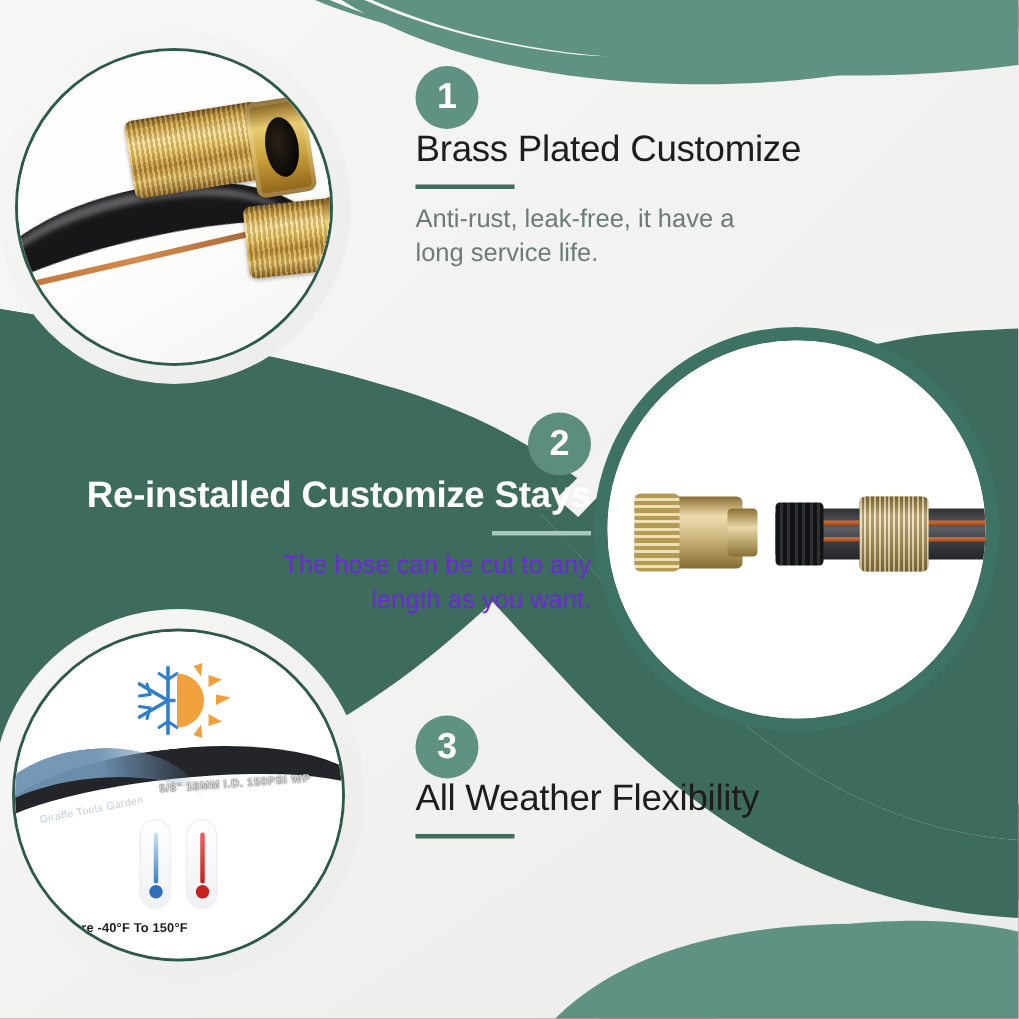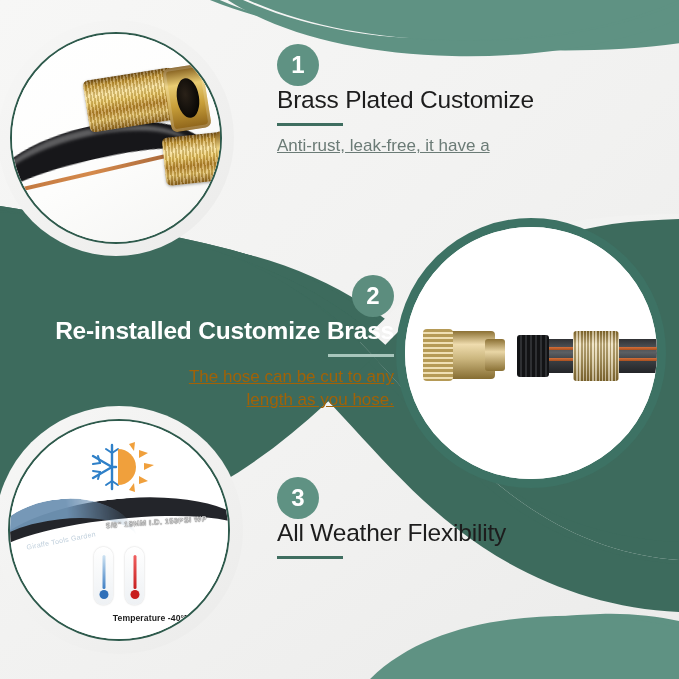--- a/index.html
+++ b/index.html
@@ -163,46 +163,46 @@
     box-shadow:0 0 2px rgba(0,0,0,.22); position:relative; }
   .therm-stem{ position:absolute; left:50%; transform:translateX(-50%);
     top:8px; width:3px; height:34px; border-radius:2px; }
   .therm-bulb{ position:absolute; left:50%; transform:translateX(-50%);
     bottom:6px; width:9px; height:9px; border-radius:50%; }
   .therm.cold .therm-stem{ background:linear-gradient(180deg,#cfe3f2,#3f7fc4); }
   .therm.cold .therm-bulb{ background:#2f6fb8; }
   .therm.hot  .therm-stem{ background:linear-gradient(180deg,#f06060,#c81f1f); }
   .therm.hot  .therm-bulb{ background:#c81f1f; }
   .temp-label{
-    position:absolute; left:0; right:0; top:192px; text-align:right;
+    position:absolute; left:0; right:0; top:192px; text-align:left;
     font-size:8.6px; font-weight:bold; color:#1d1d1d; letter-spacing:.1px;
   }
 
   
   .block{ position:absolute; z-index:5; }
   .badge{
     width:42px; height:42px; border-radius:50%;
     background:#5f9283; color:#ffffff;
     display:flex; align-items:center; justify-content:center;
     font-size:24px; font-weight:bold; line-height:1;
   }
   .badge.onGreen{ background:#5c8d7e; }
   .title{
     font-size:24.5px; font-weight:normal; line-height:1.16;
     color:#1d1d1d; letter-spacing:-.2px;
   }
   .rule{ width:66px; height:3px; background:#3f6e60; margin:9px 0 9px 0; }
-  .desc{ font-size:17px; line-height:1.35; color:#6b7b76;text-decoration:underline; }
+  .desc{ font-size:17px; line-height:1.35; color:#6b7b76; }
 
   .b1{ left:277px; top:44px; width:330px; }
   .b2{ left:42px; top:275px; width:352px; text-align:right; }
   .b2 .badge{ margin-left:auto; }
   .b2 .title{ color:#ffffff; font-weight:bold; font-size:24.5px; }
   .b2 .rule{ background:#a8c6bc; margin-left:auto; }
-  .b2 .desc{ color:#a16207; font-size:17px; }
+  .b2 .desc{ color:#6d28d9; font-size:17px; }
   .b3{ left:277px; top:477px; width:330px; }
 </style>
 </head>
 <body>
 
 <div id="stage">
 
   <svg class="bg" viewBox="0 0 679 679">
     <defs>
       <linearGradient id="pagegrad" x1="0" y1="0" x2="1" y2="1">
@@ -437,32 +437,33 @@
   </div>
 
   <div class="block b1">
     <div class="badge">1</div>
     <div class="title">
       <div>Brass Plated Customize</div>
     </div>
     <div class="rule"></div>
     <div class="desc">
       <div>Anti-rust, leak-free, it have a</div>
+      <div>long service life.</div>
     </div>
   </div>
 
   <div class="block b2">
     <div class="badge onGreen">2</div>
     <div class="title">
-      <div>Re-installed Customize Brass</div>
+      <div>Re-installed Customize Stays</div>
     </div>
     <div class="rule"></div>
     <div class="desc">
       <div>The hose can be cut to any</div>
-      <div>length as you hose.</div>
+      <div>length as you want.</div>
     </div>
   </div>
 
   <div class="block b3">
     <div class="badge">3</div>
     <div class="title">
       <div>All Weather Flexibility</div>
     </div>
     <div class="rule"></div>
   </div>

